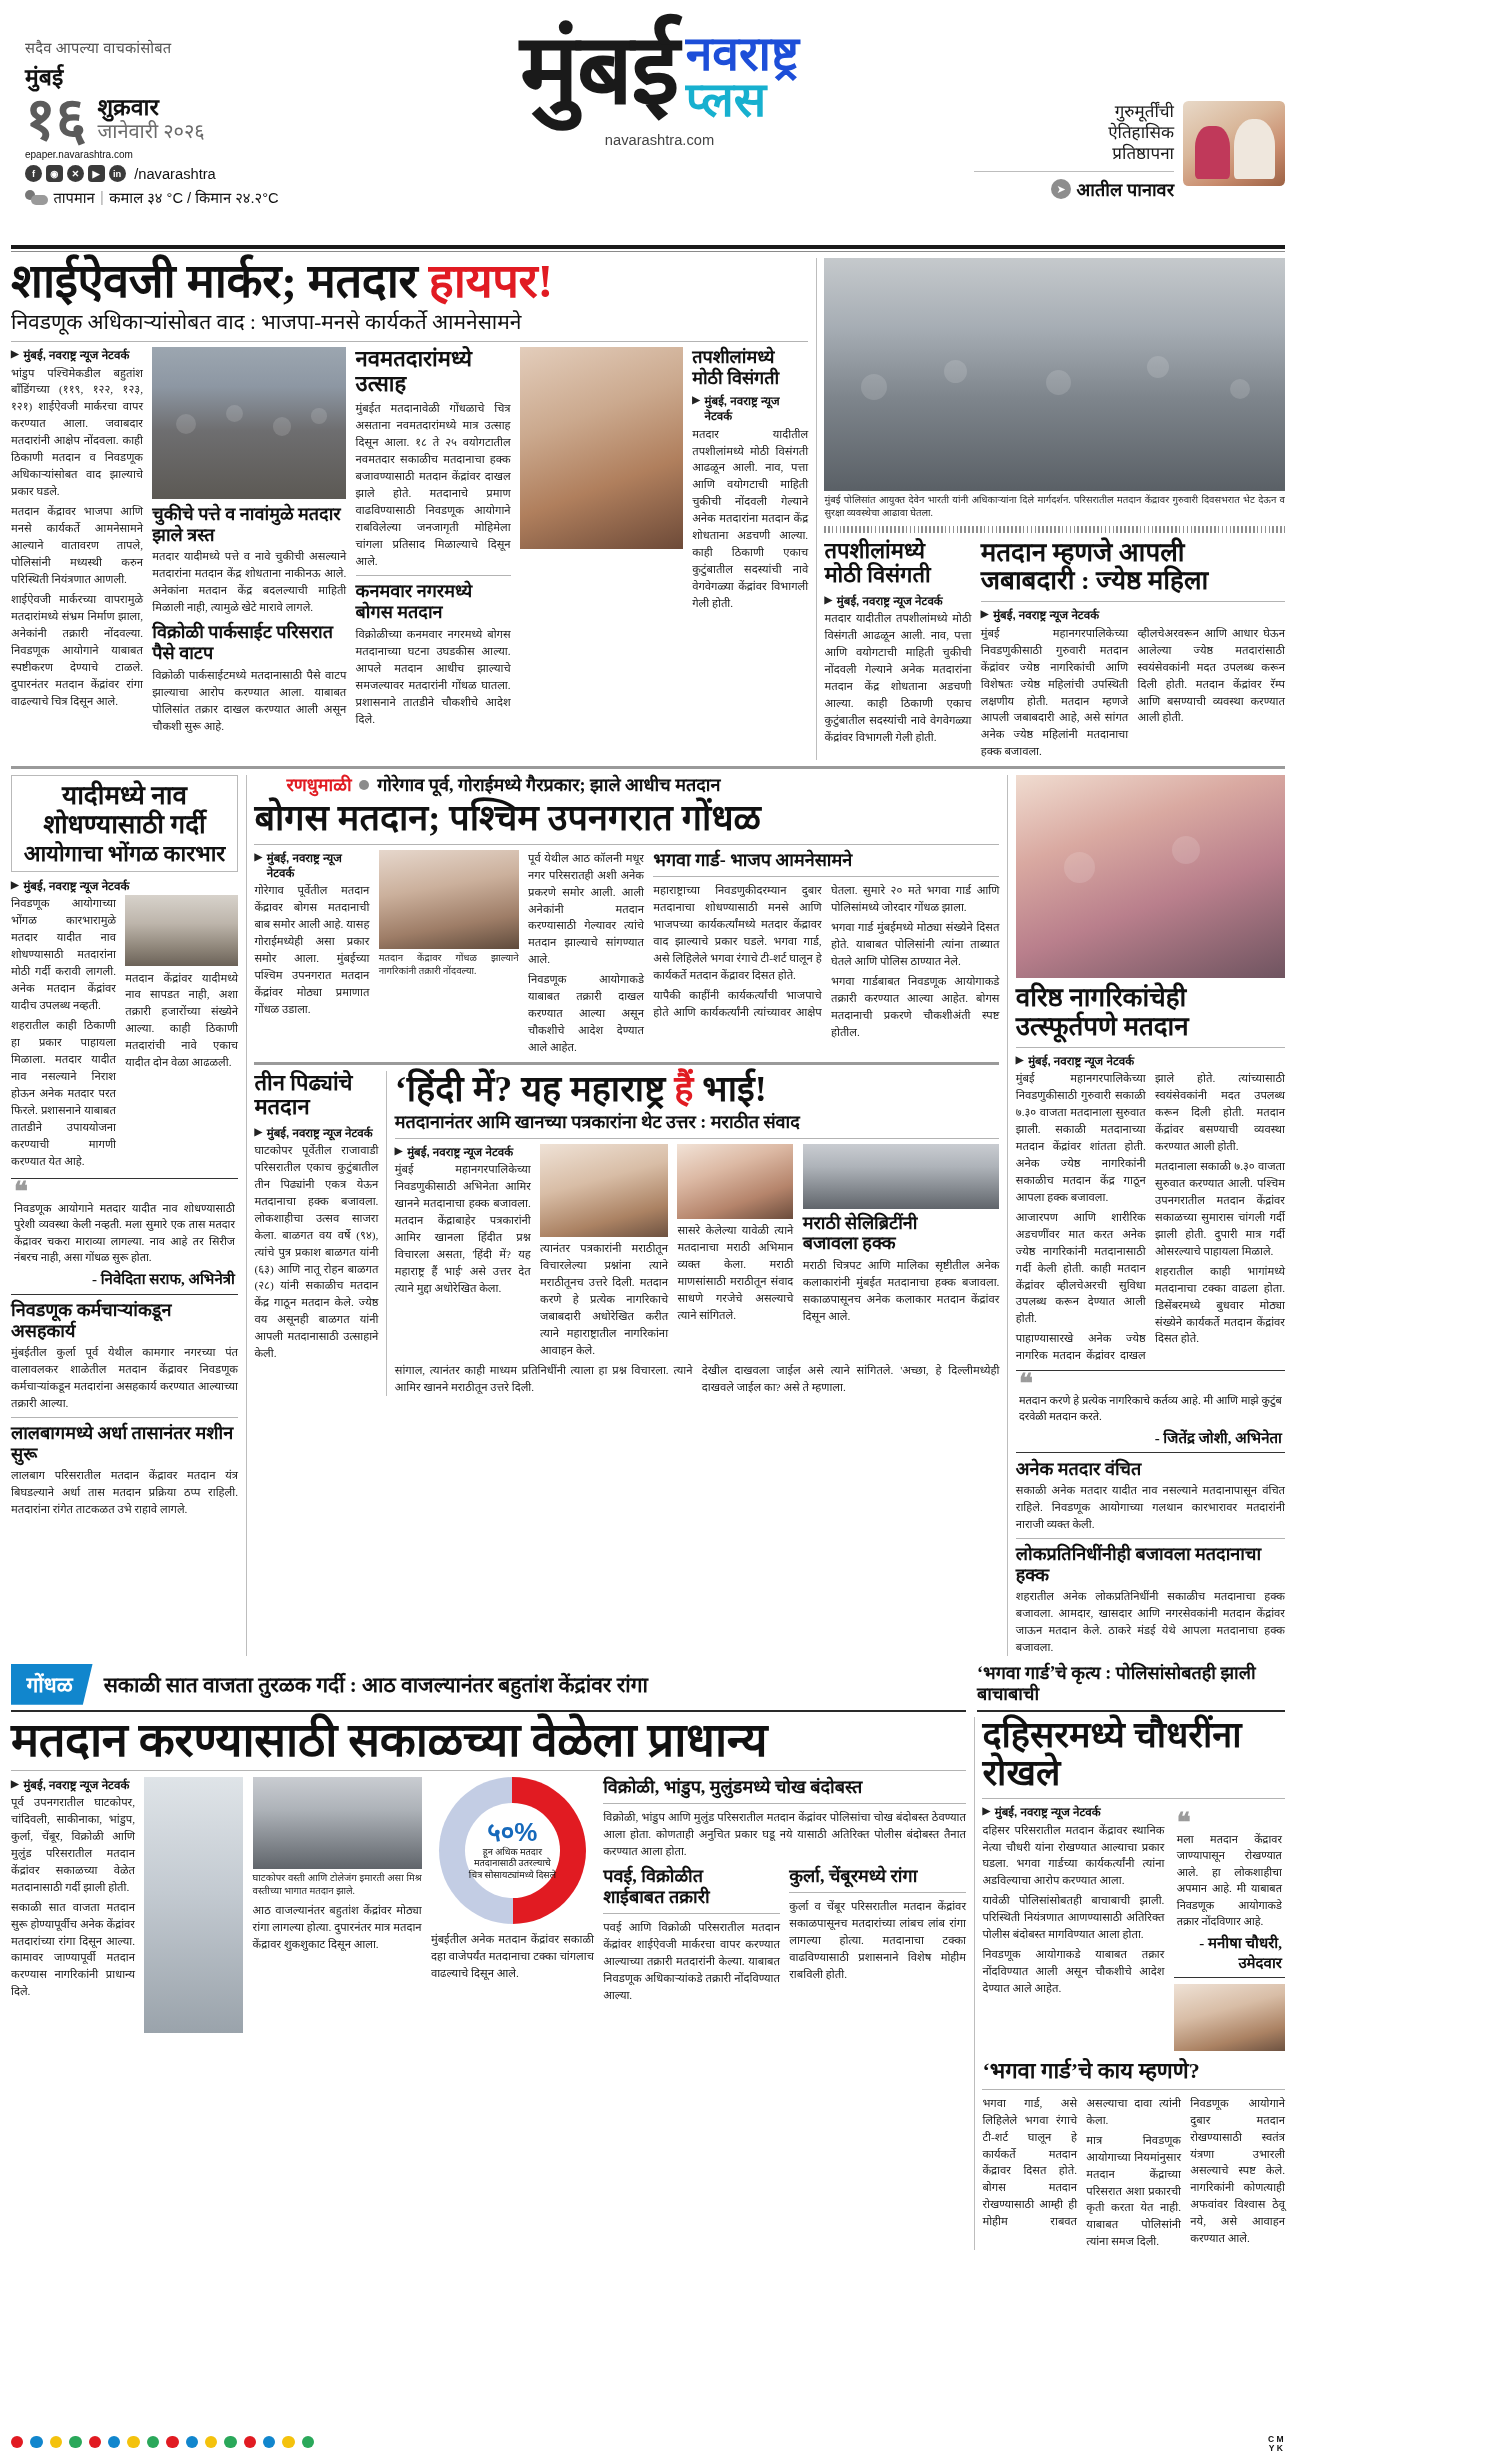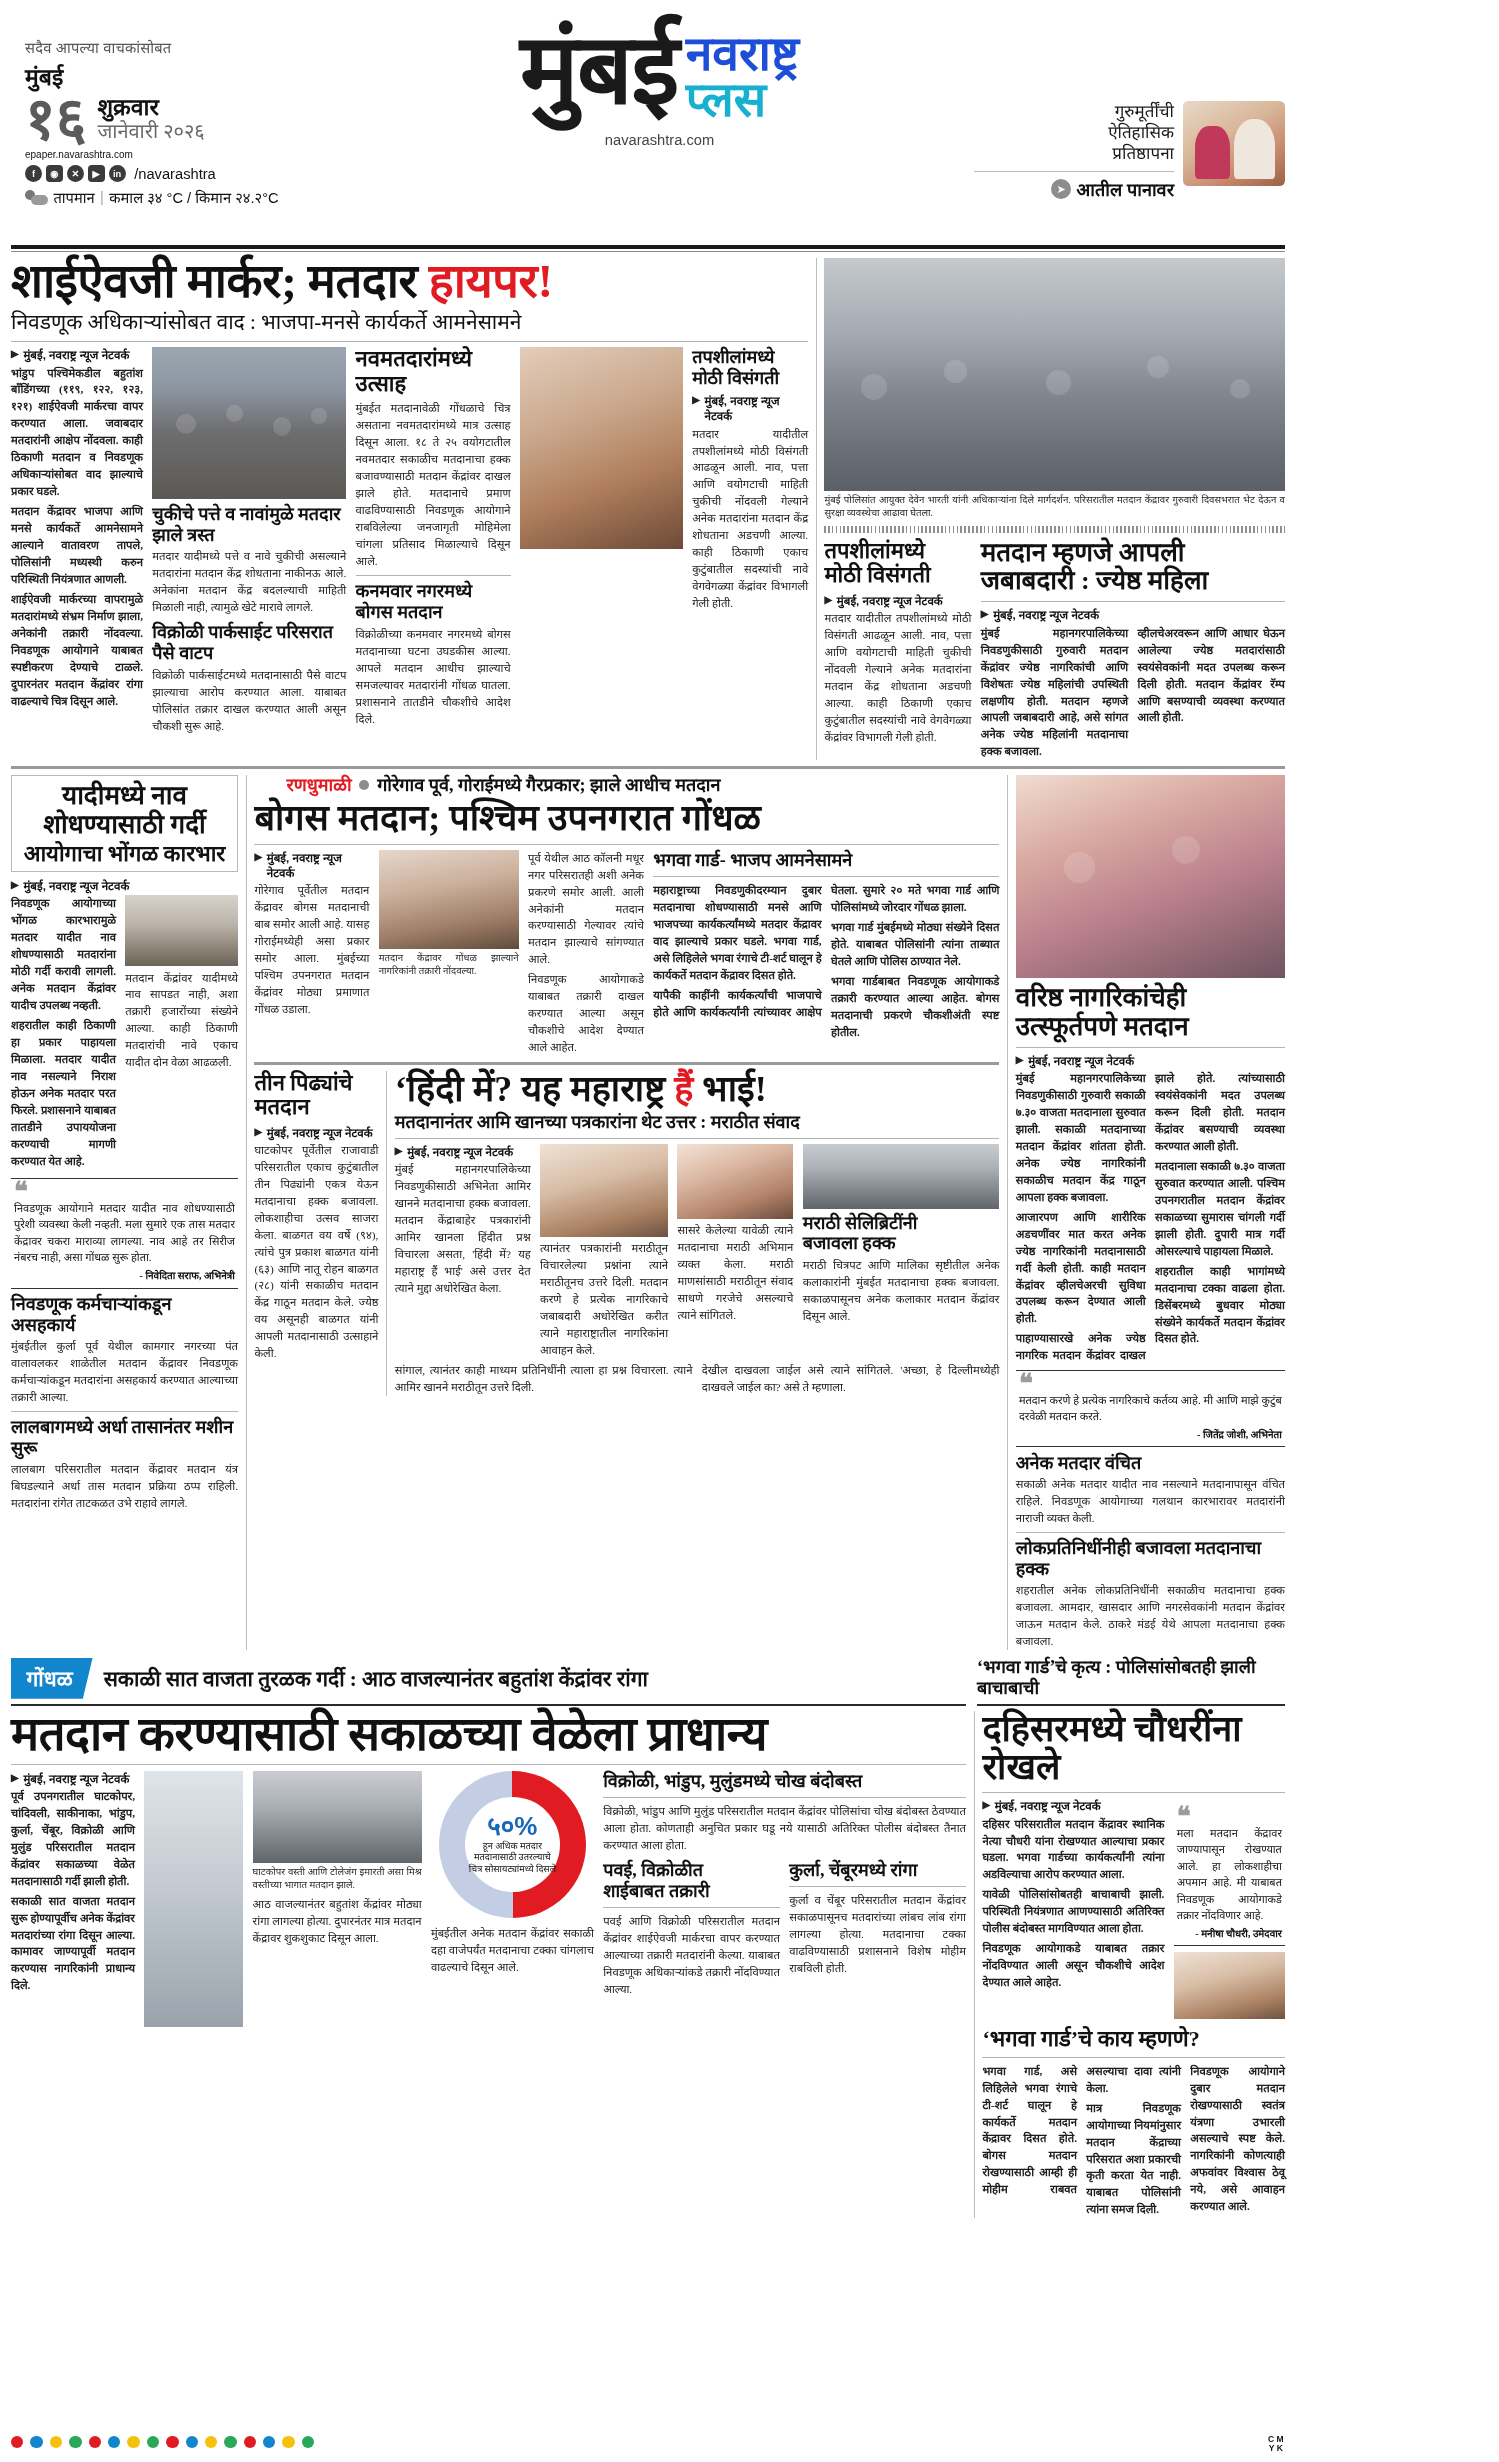--- a/index.html
+++ b/index.html
@@ -76,21 +76,21 @@
   .hl-xl  { font-size: 36px; font-weight: bold; line-height: 1.05; }
   .hl-lg  { font-size: 26px; font-weight: bold; line-height: 1.1; }
   .hl-md  { font-size: 22px; font-weight: bold; line-height: 1.12; }
   .hl-sm  { font-size: 18px; font-weight: bold; line-height: 1.15; }
   .red { color: #e11b22; }
   .sub-kicker { font-size: 21px; line-height: 1.2; margin-top: 4.7px; }
   .byline { font-size: 11.6px; font-weight: bold; font-family: "Liberation Sans", sans-serif;
             display: flex; gap: 4.7px; align-items: flex-start; margin-bottom: 2.3px; }
   .byline .tri { color: #222; font-size: 10px; line-height: 1.3; }
   .body { font-size: 11.3px; line-height: 1.5; text-align: justify; color: #1d1d1d; }
-  .body p { margin-bottom: 3.1px; font-weight: bold; }
+  .body p { margin-bottom: 3.1px; }
 
   .photo { background: #cfcfcf; position: relative; overflow: hidden; }
   .cap { font-size: 9.7px; line-height: 1.35; color: #2a2a2a; margin-top: 2.3px; text-align: justify; }
 
   
   .ph-crowd { background:
       linear-gradient(180deg,#9ca6b0 0%,#8d97a3 26%,#6e6e70 55%,#5c5954 100%); }
   .ph-police { background:
       linear-gradient(180deg,#c5c9cc 0%,#a6adb4 30%,#7e858c 60%,#5a6066 100%); }
   .ph-woman { background:
@@ -108,21 +108,21 @@
   .ph-ink { background:
       linear-gradient(180deg,#dfe4e8 0%,#c3cad1 45%,#9aa3ab 100%); }
   .ph-lady { background:
       linear-gradient(160deg,#f2e3d7 0%,#dcb9a4 35%,#b5846b 70%,#6b4c3c 100%); }
   .ph-dot { position:absolute; border-radius:50%; background:rgba(255,255,255,.14); }
 
   
   .quote-box { border-top: 1.6px solid #333; border-bottom: 1.6px solid #333; padding: 5.4px 3.1px; margin: 5.4px 0; }
   .quote-mark { font-size: 26px; font-weight: bold; color: #9b9b9b; line-height: .6; font-family: "Liberation Serif", serif; }
   .quote-txt { font-size: 11px; line-height: 1.5; text-align: justify; }
-  .quote-attr { font-size: 10px; text-align: right; font-weight: bold; margin-top: 2.3px; }
+  .quote-attr { font-size: 15px; text-align: right; font-weight: bold; margin-top: 2.3px; }
 
   
   .dotrule { height: 7px; background-image: repeating-linear-gradient(90deg,#8f8f8f 0 1.6px, transparent 1.6px 3.9px); }
 
   
   .tagchip { display: inline-flex; align-items: center; }
   .tagchip .chip { background: #1186cd; color: #fff; font-size: 21px; font-weight: bold;
                    padding: 6.2px 20px 7px 15.5px; font-family: "Liberation Sans", sans-serif;
                    clip-path: polygon(0 0, 100% 0, 88% 100%, 0 100%); }
   .tagchip .chiptxt { font-size: 21px; font-weight: bold; margin-left: 11px; }

